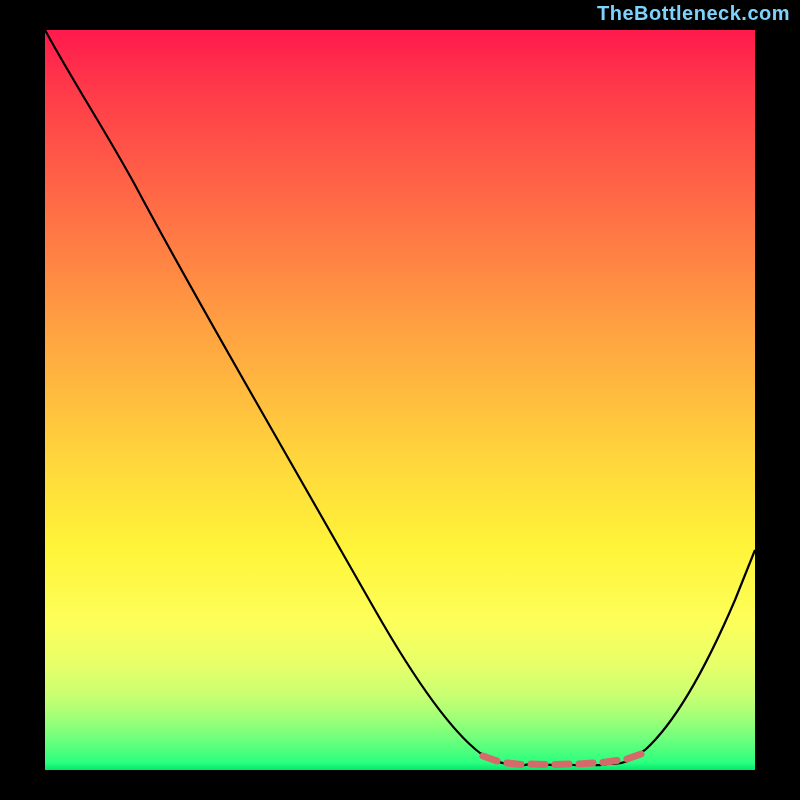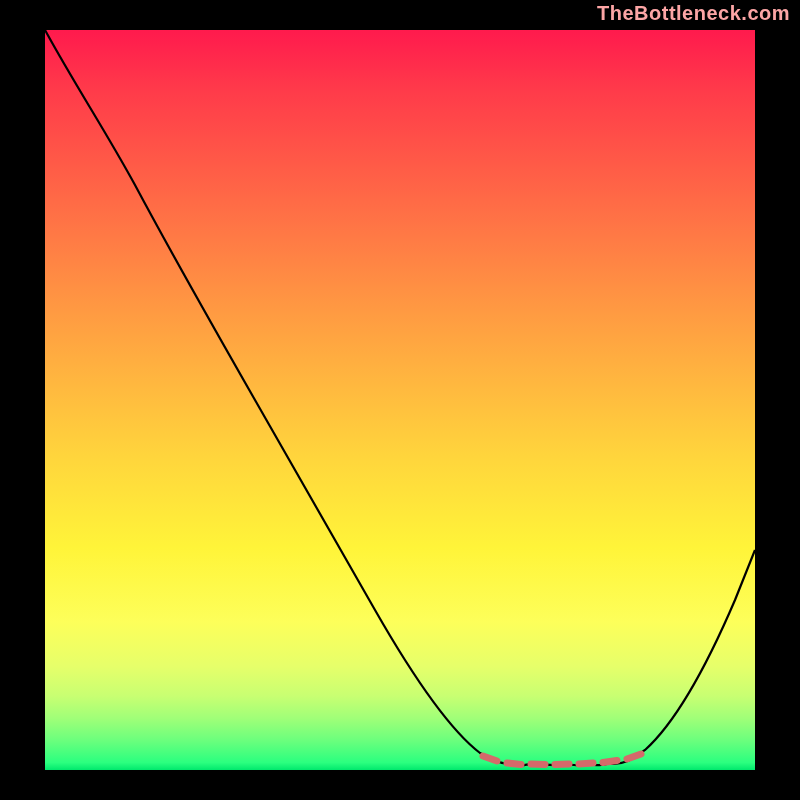--- a/index.html
+++ b/index.html
@@ -14,21 +14,21 @@
   .frame {
     position: relative;
     width: 800px;
     height: 800px;
     background: #000;
   }
   .watermark {
     position: absolute;
     top: 2px;
     right: 10px;
-    color: #fca5a5;
+    color: #7dd3fc;
     font-size: 20px;
     font-weight: bold;
     letter-spacing: 0.5px;
   }
   .plot {
     position: absolute;
     left: 45px;
     top: 30px;
     width: 710px;
     height: 740px;

